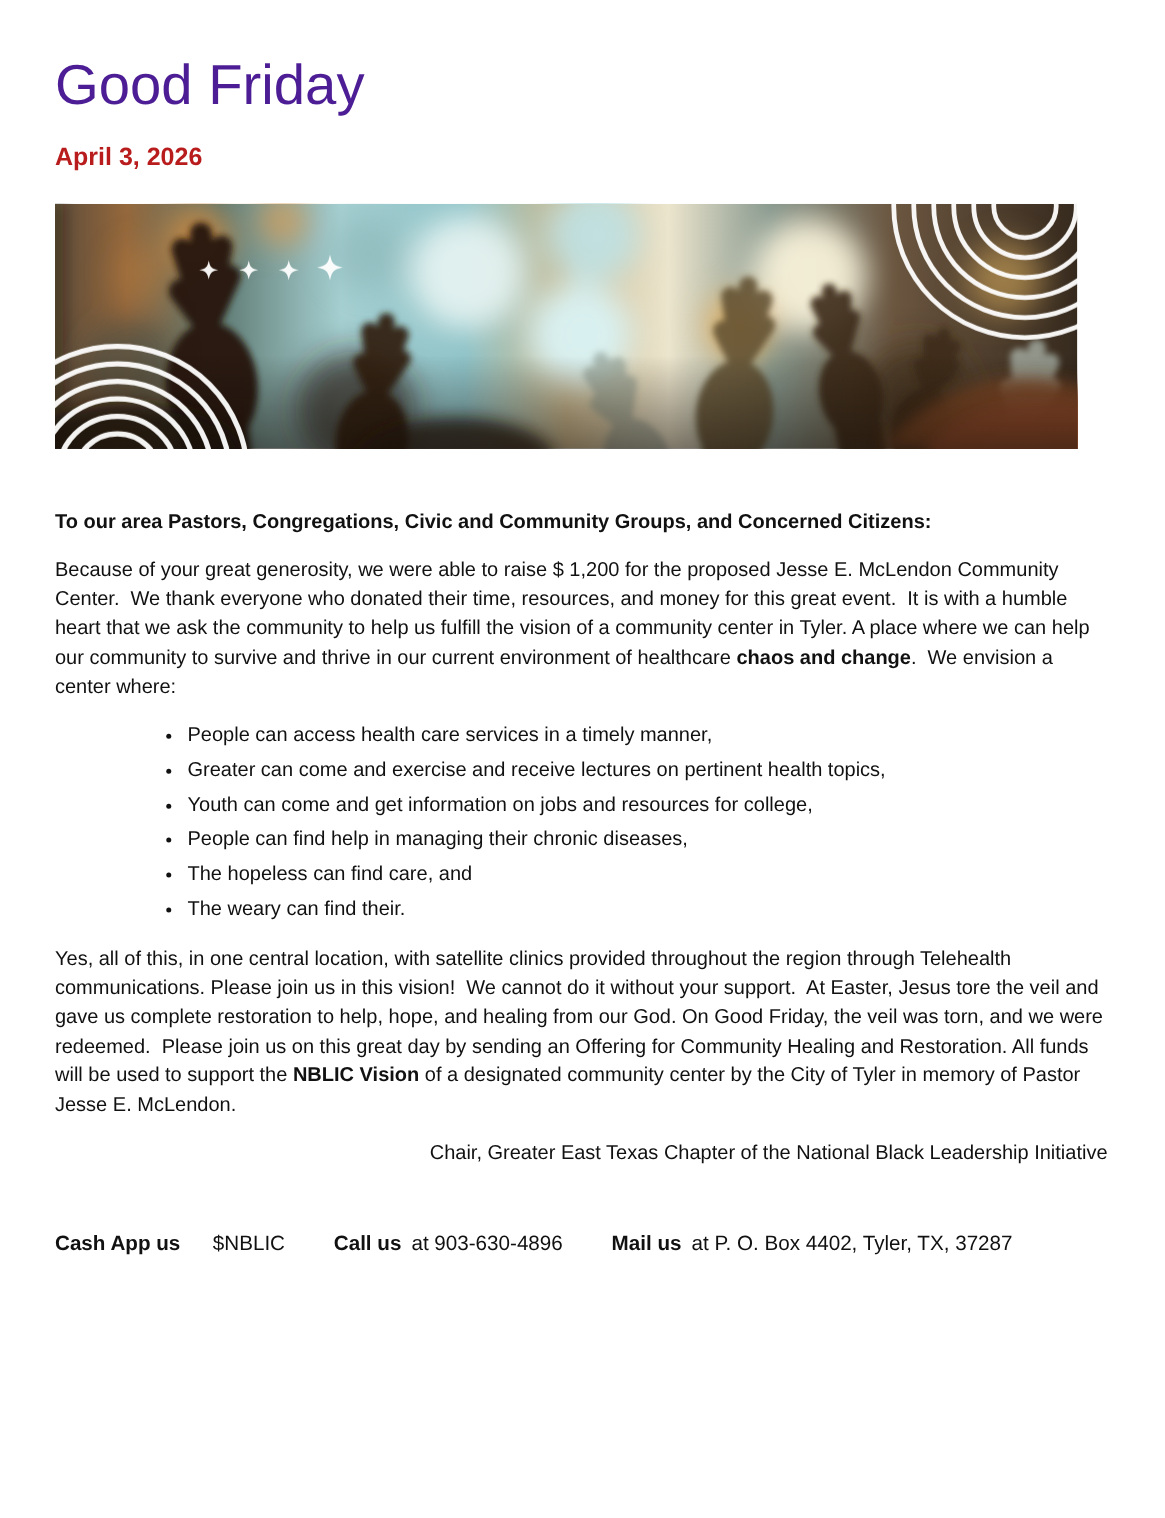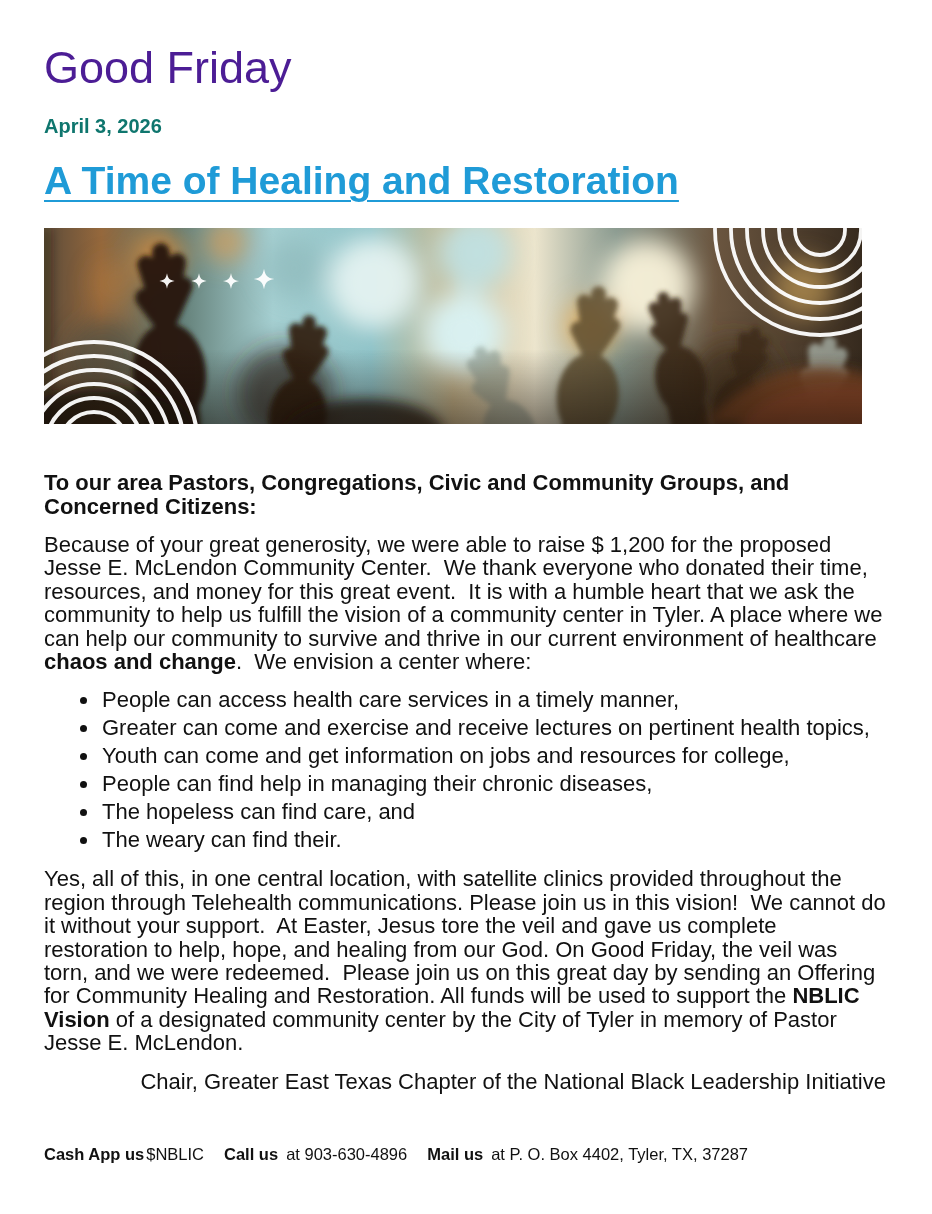--- a/index.html
+++ b/index.html
@@ -11,21 +11,21 @@
   .page { width: 932px; height: 1214px; position: relative; background: #fff; }
   .inner { padding: 0 44px; }
 
   .doc-title {
     margin: 44px 0 0 0;
     font-size: 45px; font-weight: 400; line-height: 1.05;
     color: #4c1d95; letter-spacing: 0;
   }
   .doc-date {
     margin-top: 24px;
-    font-size: 20px; font-weight: 700; color: #0f766e;
+    font-size: 20px; font-weight: 700; color: #b91c1c;
   }
   .doc-heading {
     margin: 22px 0 0 0;
     font-size: 39px; font-weight: 700; line-height: 1.1;
     color: #1f9bd7;
     text-decoration: underline;
     text-decoration-thickness: 2px;
     text-underline-offset: 6px;
     display: inline-block;
     cursor: pointer;
@@ -35,56 +35,55 @@
     margin-top: 25px;
     width: 818px; height: 196px;
     position: relative;
     overflow: hidden;
   }
   .hero svg { display: block; }
 
   .content {
     margin-top: 47px;
     width: 842px;
-    font-size: 22px;
+    font-size: 16px;
     line-height: 23.4px;
   }
   .content p { margin: 0 0 15px 0; white-space: pre-wrap; }
   .salutation { font-weight: 700; }
   b { font-weight: 700; }
   ul.vision-list {
     margin: 14px 0 16px 0;
     padding-left: 56px;
     list-style: disc;
   }
-  ul.vision-list li { margin-bottom: 4.5px; padding-left: 2px; }
+  ul.vision-list li { margin-bottom: 4.5px; padding-left: 2px; margin-left: 48px; }
   .u { text-decoration: underline; text-underline-offset: 3px; }
   .chair-line { margin-top: 0; text-align: right; }
 
   .footer {
     margin-top: 52px;
     font-size: 16.5px;
     white-space: nowrap;
   }
   .footer .seg { display: inline-block; }
-  .footer .seg + .seg { margin-left: 20px; }
+  .footer .seg + .seg { margin-left: 39px; }
   .footer .seg .val { margin-left: 8px; }
-  .footer .seg.cash .val { margin-left: 2px; }
+  .footer .seg.cash .val { margin-left: 26px; }
 </style>
 </head>
 <body>
 
 <div class="page">
   <div class="inner">
 
     <h1 class="doc-title">Good Friday</h1>
 
     <div class="doc-date">April 3, 2026</div>
 
-    <h2 class="doc-heading">A Time of Healing and Restoration</h2>
 
     <div class="hero">
       <svg width="818" height="196" viewBox="0 0 818 196" xmlns="http://www.w3.org/2000/svg">
         <defs>
           <linearGradient id="bg" x1="0" y1="0" x2="1" y2="0">
             <stop offset="0" stop-color="#5d4c3a"></stop>
             <stop offset="0.07" stop-color="#95683c"></stop>
             <stop offset="0.16" stop-color="#5f7a72"></stop>
             <stop offset="0.28" stop-color="#a6d0d2"></stop>
             <stop offset="0.40" stop-color="#8fc3c8"></stop>

